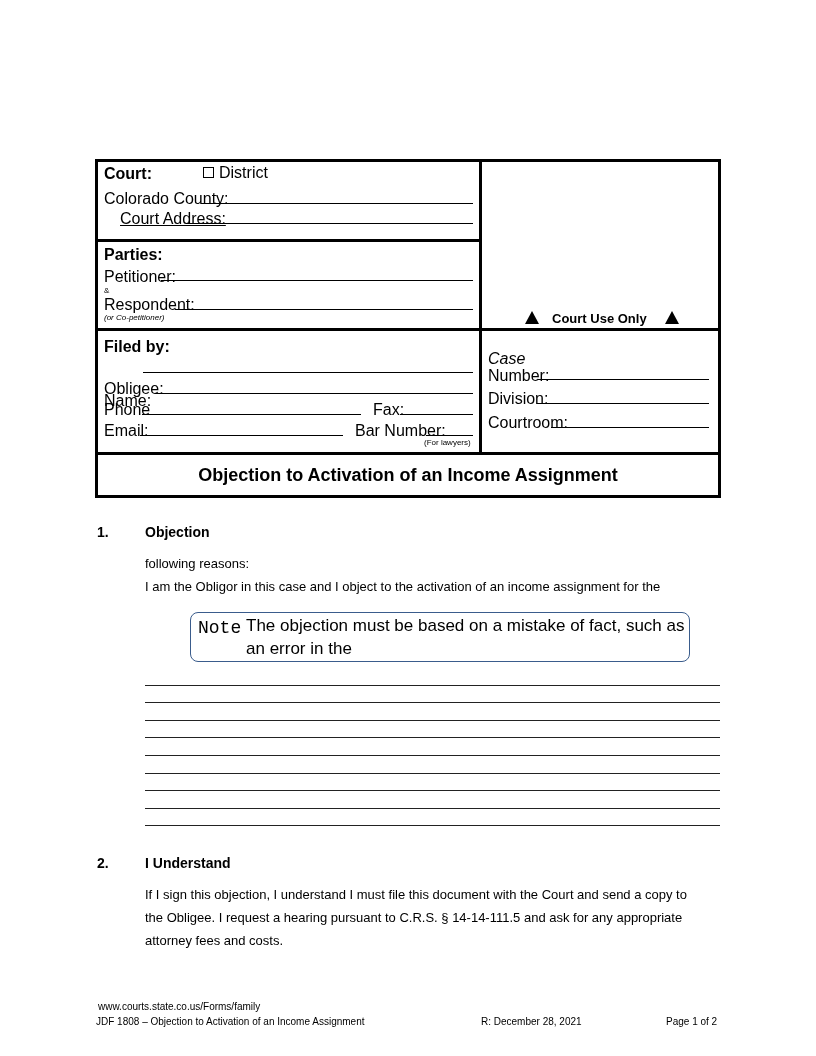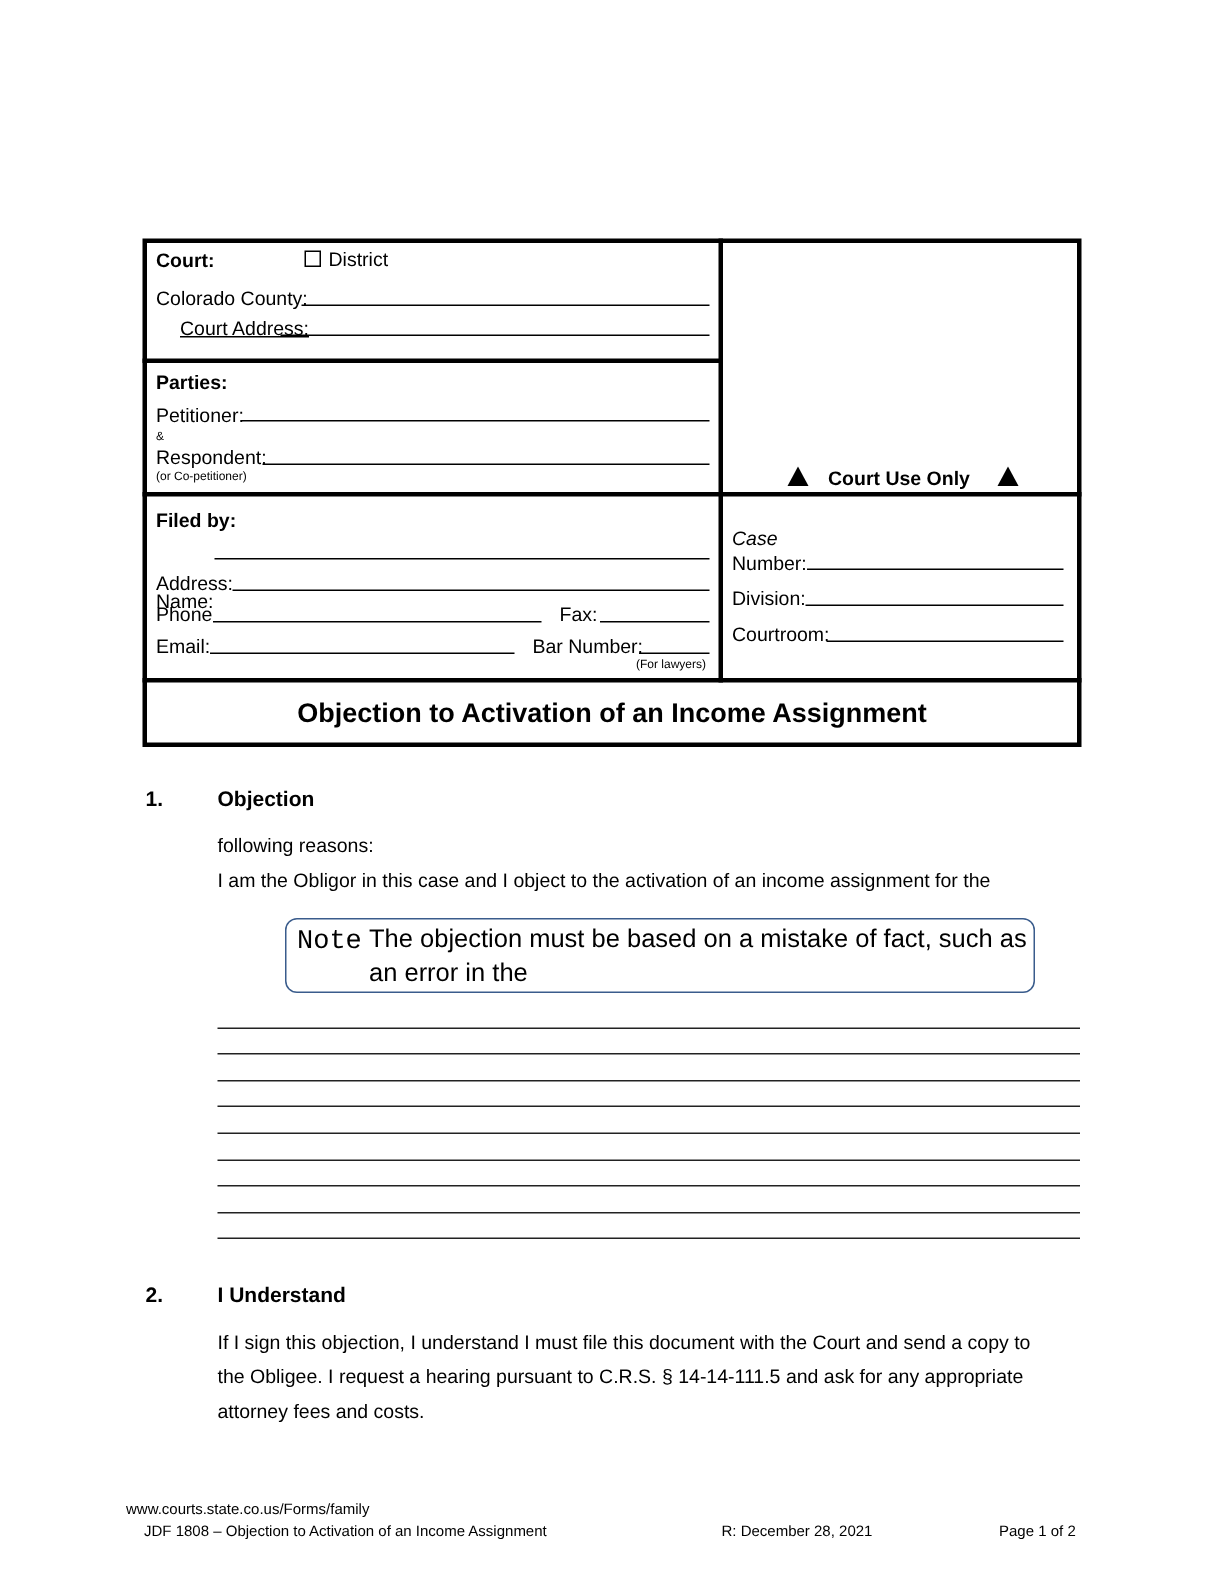--- a/index.html
+++ b/index.html
@@ -5,24 +5,24 @@
   html, body { margin:0; padding:0; background:#ffffff; }
   body { width:816px; height:1056px; position:relative; overflow:hidden;
          font-family:"Liberation Sans", sans-serif; color:#000; }
 
   
   .hdr { position:absolute; left:95px; top:159px; width:626px; height:339px;
          box-sizing:border-box; border:3px solid #000; }
   .vline { position:absolute; background:#000; width:3px; }
   .hline { position:absolute; background:#000; height:3px; }
 
-  .lbl { position:absolute; font-size:13px; line-height:14px; white-space:nowrap; }
+  .lbl { position:absolute; font-size:16px; line-height:14px; white-space:nowrap; }
   .lbl.b { font-weight:bold; }
   .tiny { position:absolute; font-size:8px; line-height:9px; white-space:nowrap; }
-  .tiny.i { }
+  .tiny.i { font-style:italic; }
   .uline { position:absolute; height:0; border-bottom:1.5px solid #000; }
 
   .chk { position:absolute; width:11px; height:11px; box-sizing:border-box; border:1px solid #000; background:#fff; }
 
   .title { position:absolute; left:98px; top:456px; width:620px; height:38px;
            font-size:18px; font-weight:bold; text-align:center; line-height:38px; }
 
   .cuo { position:absolute; font-size:13px; font-weight:bold; white-space:nowrap; }
   .tri { position:absolute; width:0; height:0; border-left:7px solid transparent; border-right:7px solid transparent; border-bottom:13px solid #000; }
 
@@ -64,21 +64,21 @@
 <div class="uline" style="left:175px; top:309px; width:298px;"></div>
 <div class="tiny i" style="left:104px; top:313px;">(or Co-petitioner)</div>
 
 <div class="tri" style="left:525px; top:311px;"></div>
 <div class="cuo" style="left:552px; top:311px;">Court Use Only</div>
 <div class="tri" style="left:665px; top:311px;"></div>
 
 <div class="lbl b" style="left:104px; top:340px;">Filed by:</div>
 <div class="lbl" style="left:104px; top:361px;margin-top:33px;">Name:</div>
 <div class="uline" style="left:143px; top:372px; width:330px;"></div>
-<div class="lbl" style="left:104px; top:382px;">Address:</div>
+<div class="lbl" style="left:104px; top:382px;">Obligee:</div>
 <div class="uline" style="left:155px; top:393px; width:318px;"></div>
 <div class="lbl" style="left:104px; top:403px;">Phone</div>
 <div class="uline" style="left:142px; top:414px; width:219px;"></div>
 <div class="lbl" style="left:373px; top:403px;">Fax:</div>
 <div class="uline" style="left:400px; top:414px; width:73px;"></div>
 <div class="lbl" style="left:104px; top:424px;">Email:</div>
 <div class="uline" style="left:140px; top:435px; width:203px;"></div>
 <div class="lbl" style="left:355px; top:424px;">Bar Number:</div>
 <div class="uline" style="left:426px; top:435px; width:47px;"></div>
 <div class="tiny" style="left:424px; top:438px;">(For lawyers)</div>
@@ -117,16 +117,16 @@
 <div class="wline" style="top:825px;"></div>
 
 <div class="secnum" style="left:97px; top:855px;">2.</div>
 <div class="sectitle" style="left:145px; top:855px;">I Understand</div>
 <div class="para" style="left:145px; top:883px; width:590px;">
   <div>If I sign this objection, I understand I must file this document with the Court and send a copy to</div>
   <div>the Obligee.  I request a hearing pursuant to C.R.S. § 14-14-111.5 and ask for any appropriate</div>
   <div>attorney fees and costs.</div>
 </div>
 
-<div class="foot" style="left:84px; top:1001px;">www.courts.state.co.us/Forms/family</div>
+<div class="foot" style="left:98px; top:1001px;">www.courts.state.co.us/Forms/family</div>
 <div class="foot" style="left:96px; top:1016px;">JDF 1808 – Objection to Activation of an Income Assignment</div>
 <div class="foot" style="left:481px; top:1016px;">R: December 28, 2021</div>
 <div class="foot" style="left:666px; top:1016px;">Page 1 of 2</div>
 
 </body></html>

